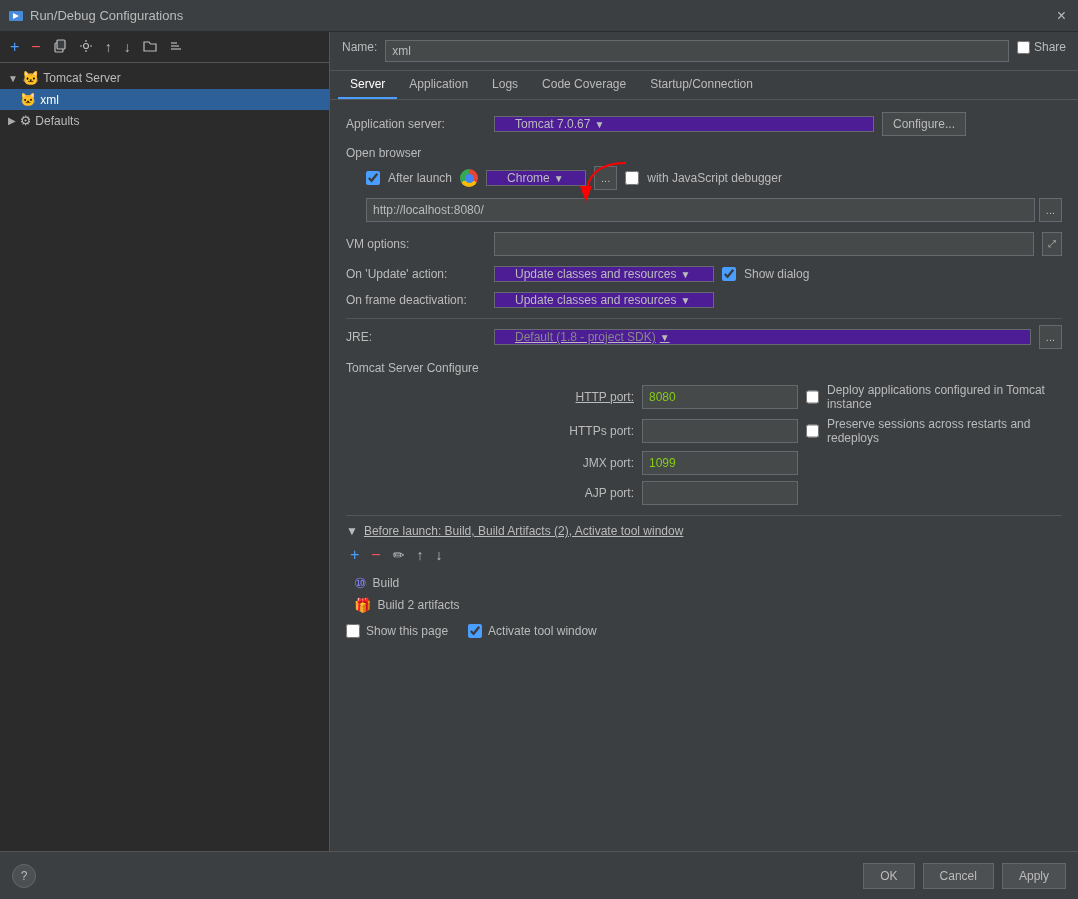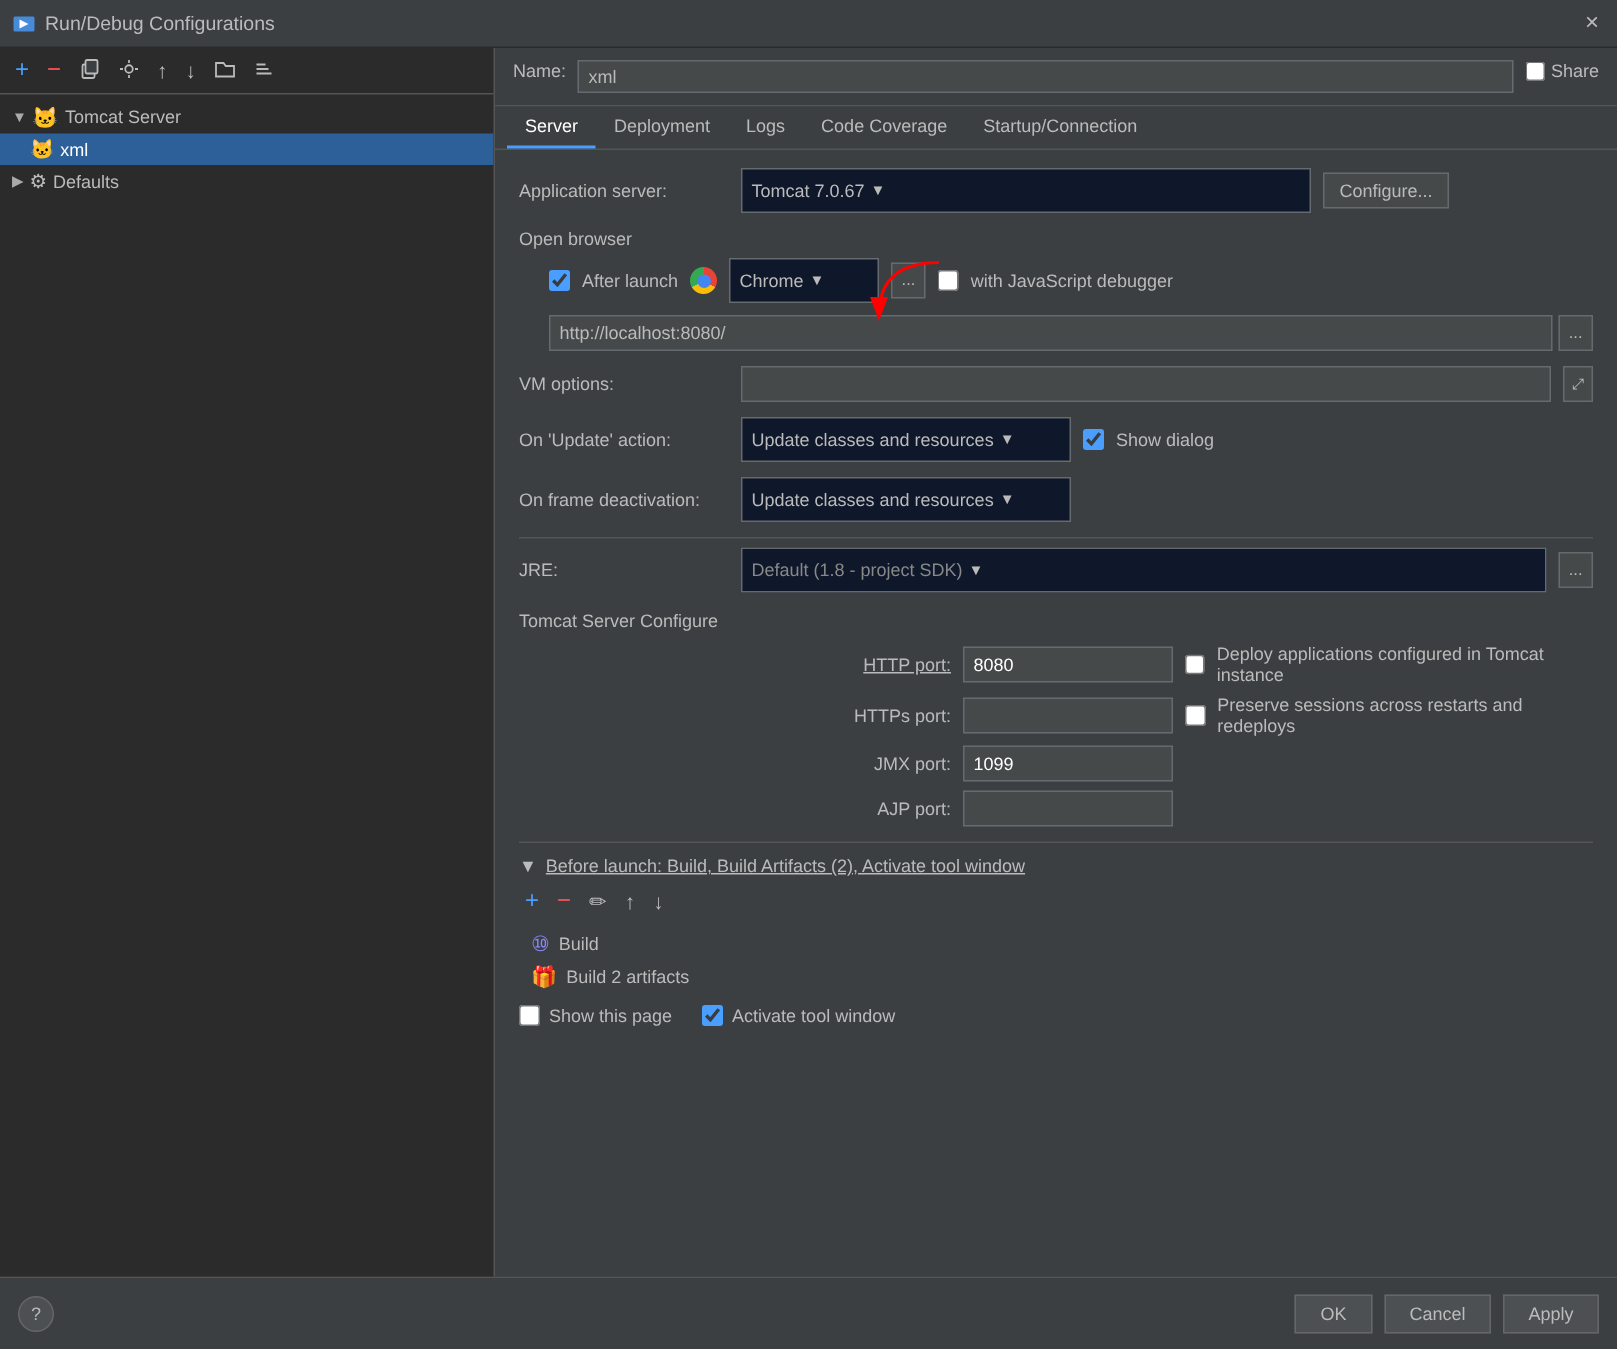--- a/index.html
+++ b/index.html
@@ -44,21 +44,21 @@
     .tabs-row { display: flex; align-items: center; border-bottom: 1px solid #555; background: #3c3f41; padding: 0 8px; }
     .tab { padding: 6px 12px; cursor: pointer; color: #bbbbbb; border-bottom: 2px solid transparent; }
     .tab.active { color: #ffffff; border-bottom: 2px solid #4a9eff; }
 
     
     .content-area { flex: 1; overflow-y: auto; padding: 12px 16px; }
 
     
     .form-row { display: flex; align-items: center; margin-bottom: 10px; gap: 8px; }
     .form-label { color: #bbbbbb; min-width: 140px; }
-    .dropdown-btn { background: #0f172a; border: 1px solid #646a6e; color: #bbbbbb; padding: 3px 6px; font-size: 12px; height: 30px; display: flex; align-items: center; gap: 4px; cursor: pointer; }
+    .dropdown-btn { background: #4c1d95; border: 1px solid #646a6e; color: #bbbbbb; padding: 3px 20px; font-size: 12px; height: 16px; display: flex; align-items: center; gap: 4px; cursor: pointer; }
     .dropdown-btn .arrow { font-size: 10px; }
     .ellipsis-btn { background: #45494a; border: 1px solid #646a6e; color: #bbbbbb; padding: 2px 6px; font-size: 11px; cursor: pointer; height: 24px; }
     .configure-btn { background: #45494a; border: 1px solid #646a6e; color: #bbbbbb; padding: 3px 10px; font-size: 12px; cursor: pointer; height: 24px; }
     
     .section-label { color: #bbbbbb; margin-bottom: 6px; margin-top: 4px; }
 
     
     .browser-row { display: flex; align-items: center; gap: 8px; margin-bottom: 8px; margin-left: 20px; }
     .url-row { display: flex; align-items: center; margin-bottom: 10px; margin-left: 20px; }
     .url-input { flex: 1; background: #45494a; border: 1px solid #646a6e; color: #bbbbbb; padding: 3px 6px; font-size: 12px; height: 24px; }
@@ -70,21 +70,21 @@
     .custom-check { width: 14px; height: 14px; accent-color: #4a9eff; }
 
     
     .update-row { display: flex; align-items: center; margin-bottom: 10px; gap: 8px; }
 
     
     .jre-row { display: flex; align-items: center; margin-bottom: 10px; gap: 8px; }
 
     
     .section-title { color: #bbbbbb; margin: 12px 0 8px 0; font-size: 12px; }
-    .port-input { background: #45494a; border: 1px solid #646a6e; color: #ffffff; padding: 3px 6px; font-size: 12px; height: 24px; width: 140px; }
+    .port-input { background: #45494a; border: 1px solid #646a6e; color: #84cc16; padding: 3px 6px; font-size: 12px; height: 24px; width: 156px; }
 
     
     .before-launch-section { border-top: 1px solid #555; padding-top: 8px; margin-top: 8px; }
     .before-launch-header { display: flex; align-items: center; gap: 6px; margin-bottom: 6px; cursor: pointer; }
     .before-launch-toolbar { display: flex; align-items: center; gap: 4px; margin-bottom: 6px; }
     .before-launch-item { display: flex; align-items: center; gap: 6px; padding: 3px 8px; }
 
     
     .bottom-checks { display: flex; align-items: center; gap: 20px; padding: 8px 0; }
 
@@ -172,21 +172,21 @@
       <span class="name-label">Name:</span>
       <input class="name-input" type="text" value="xml" style="">
       <div class="share-area">
         <input type="checkbox" class="share-checkbox" style="">
         <span>Share</span>
       </div>
     </div>
 
     <div class="tabs-row">
       <div class="tab active">Server</div>
-      <div class="tab">Deployment</div>
+      <div class="tab">Application</div>
       <div class="tab">Logs</div>
       <div class="tab">Code Coverage</div>
       <div class="tab">Startup/Connection</div>
     </div>
 
     <div class="content-area">
 
       <div class="form-row">
         <span class="form-label">Application server:</span>
         <div class="dropdown-btn" style="min-width:380px;">
@@ -251,21 +251,21 @@
         <div class="dropdown-btn" style="min-width:220px;">
           <span>Update classes and resources</span>
           <span class="arrow">▼</span>
         </div>
       </div>
 
       <hr class="divider-line">
 
       <div class="jre-row">
         <span class="form-label">JRE:</span>
-        <div class="dropdown-btn" style="flex:1;">
+        <div class="dropdown-btn" style="flex:1;text-decoration:underline;">
           <span style="color:#888;">Default (1.8 - project SDK)</span>
           <span class="arrow">▼</span>
         </div>
         <button class="ellipsis-btn">...</button>
       </div>
 
       <div class="section-title">Tomcat Server Configure</div>
 
       <div class="form-row">
         <span style="min-width:200px;"></span>

